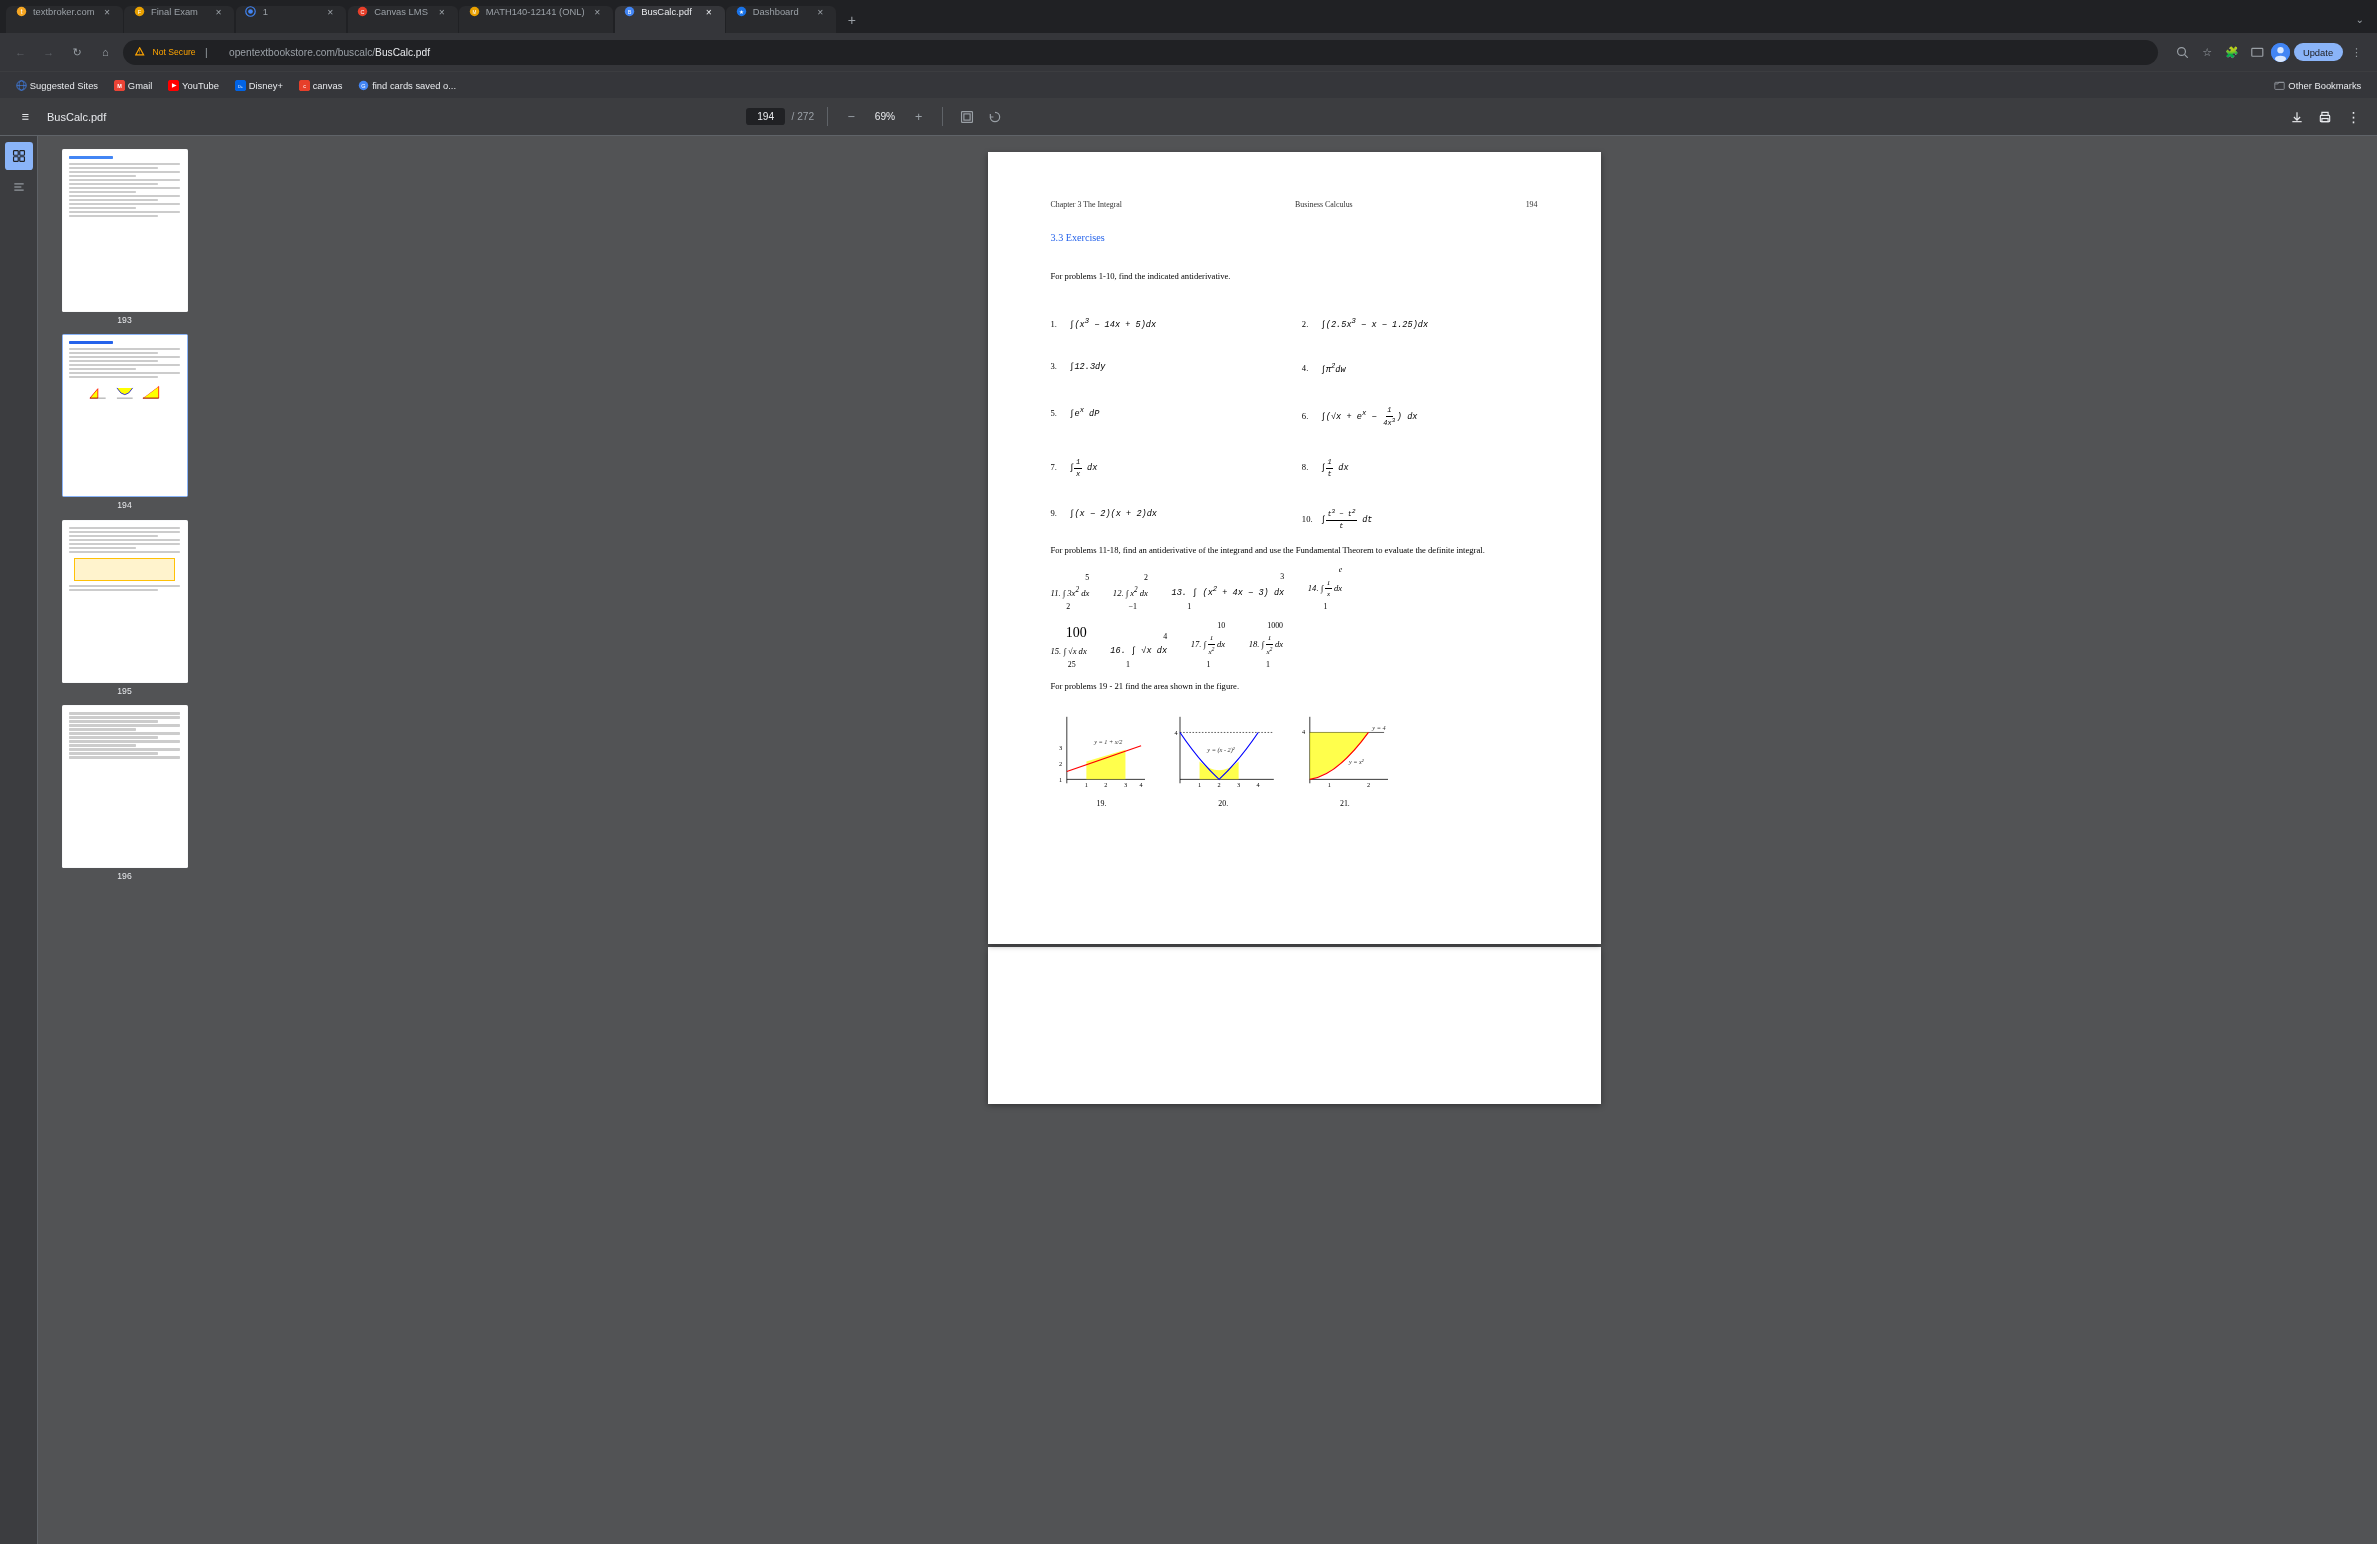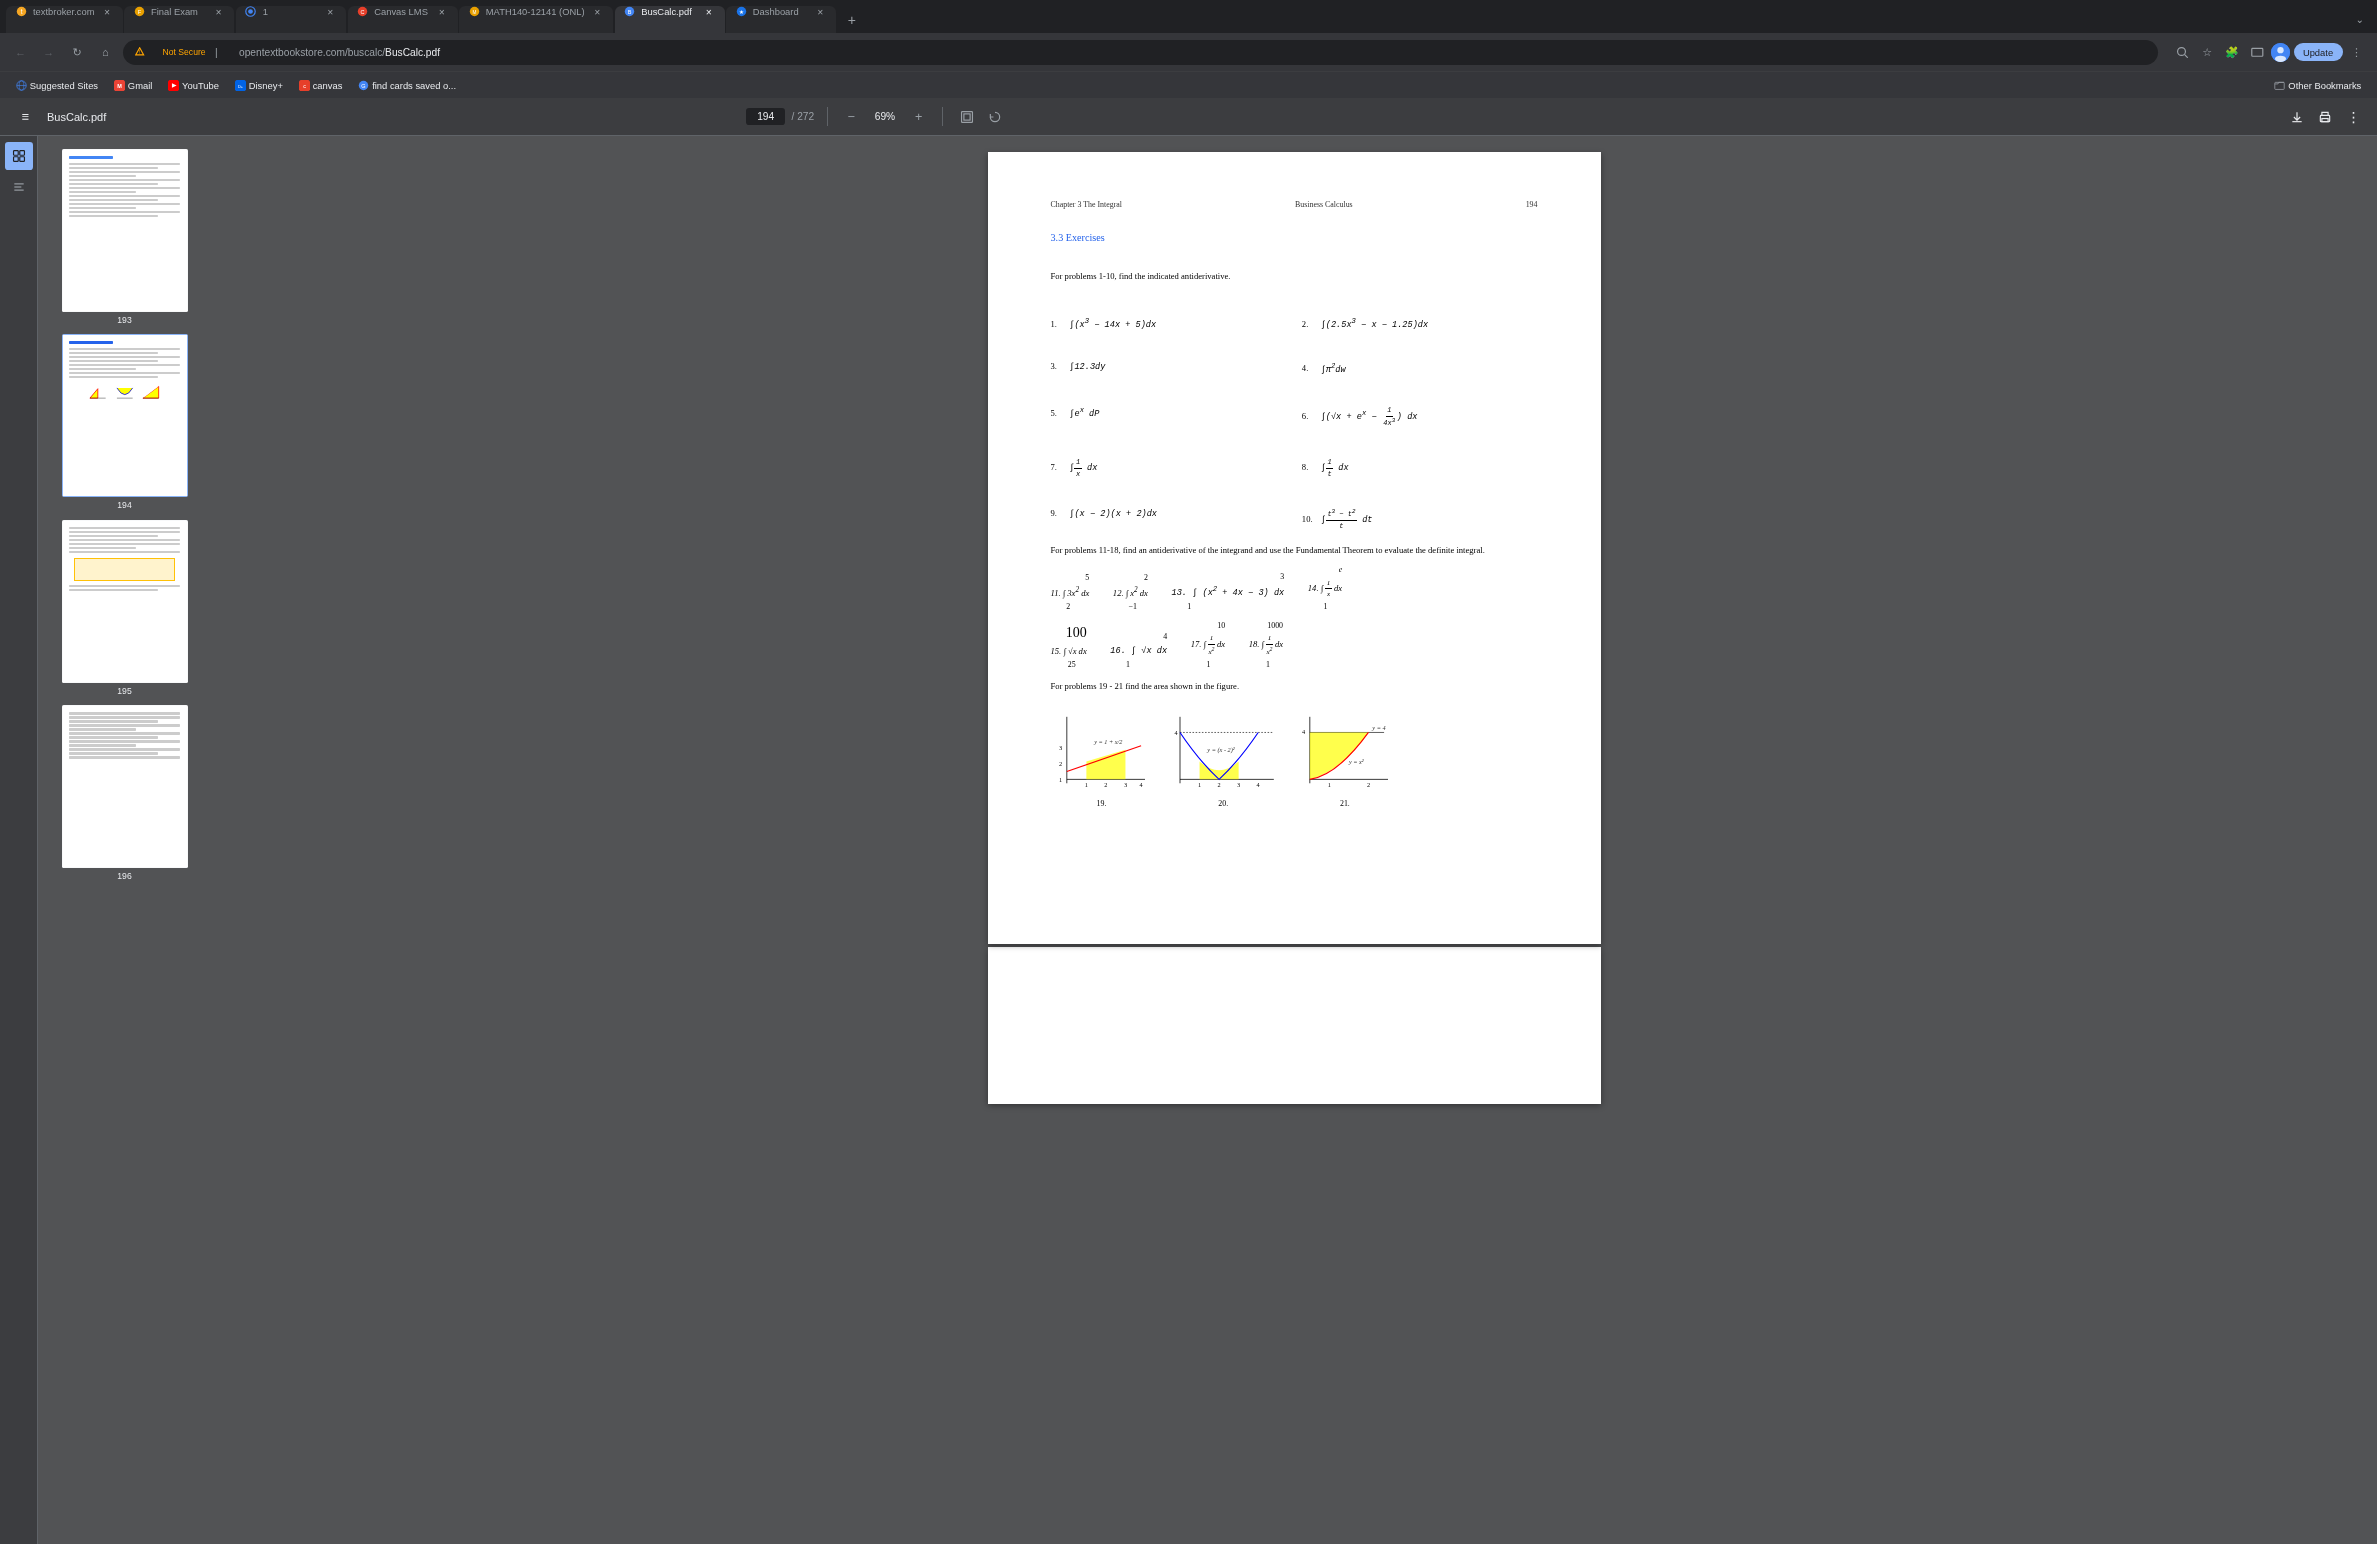--- a/index.html
+++ b/index.html
@@ -73,21 +73,21 @@
       border: none;
       border-radius: 15.7px;
       padding: 4.7px 12.6px;
       color: #e8eaed;
       font-size: 10.2px;
       display: flex;
       align-items: center;
       gap: 6.3px;
       height: 25px;
     }
-    .security-warning { color: #ffa500; font-size: 8.6px; display: flex; align-items: center; gap: 18px; }
+    .security-warning { color: #ffa500; font-size: 8.6px; display: flex; align-items: center; gap: 8px; }
     .url-text { color: #9aa0a6; font-size: 10.2px; margin-left: 12px; }
     .url-highlight { color: #e8eaed; }
     .browser-actions { display: flex; align-items: center; gap: 3.1px; margin-left: 6.3px; }
     .action-btn { width: 22px; height: 22px; border-radius: 50%; display: flex; align-items: center; justify-content: center; cursor: pointer; color: #9aa0a6; font-size: 11px; }
     .update-btn { background: #8ab4f8; color: #202124; border-radius: 12.6px; padding: 3.1px 9.4px; font-size: 9.4px; font-weight: 500; cursor: pointer; }
     .profile-avatar { width: 19px; height: 19px; border-radius: 50%; background: #4285f4; display: flex; align-items: center; justify-content: center; font-size: 8.6px; color: white; }
 
     
     .bookmarks-bar {
       background: #35363a;

